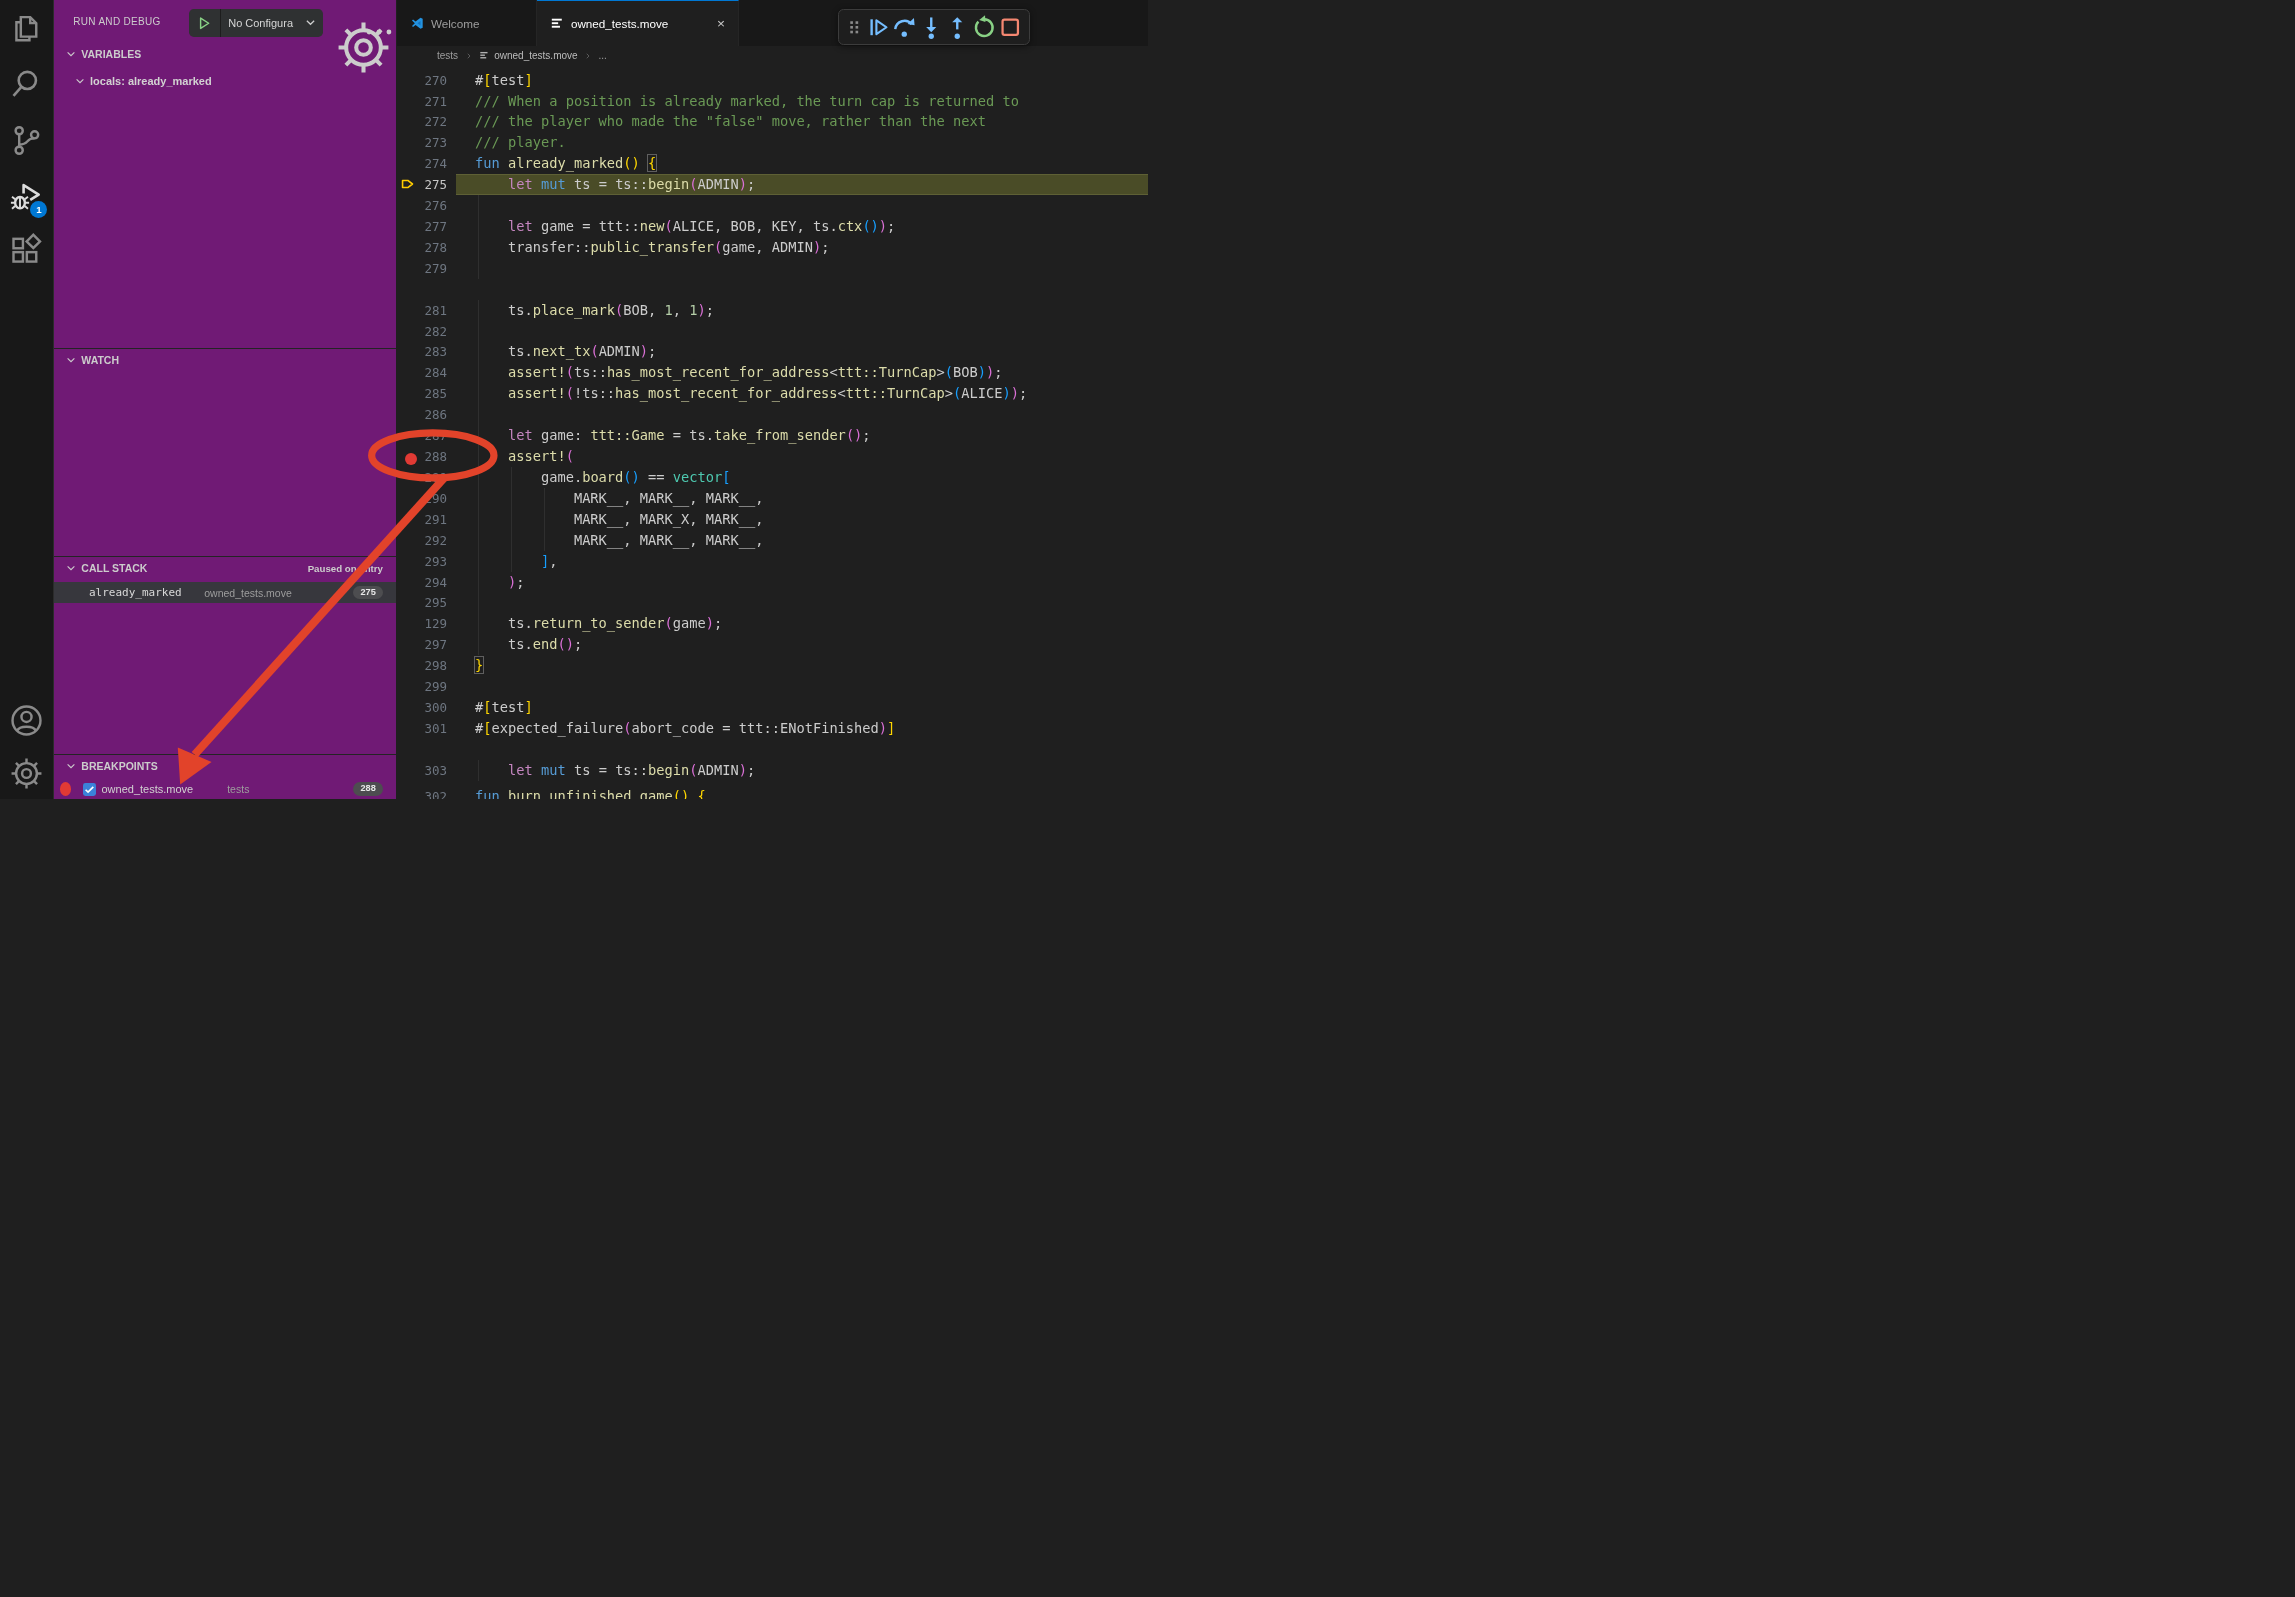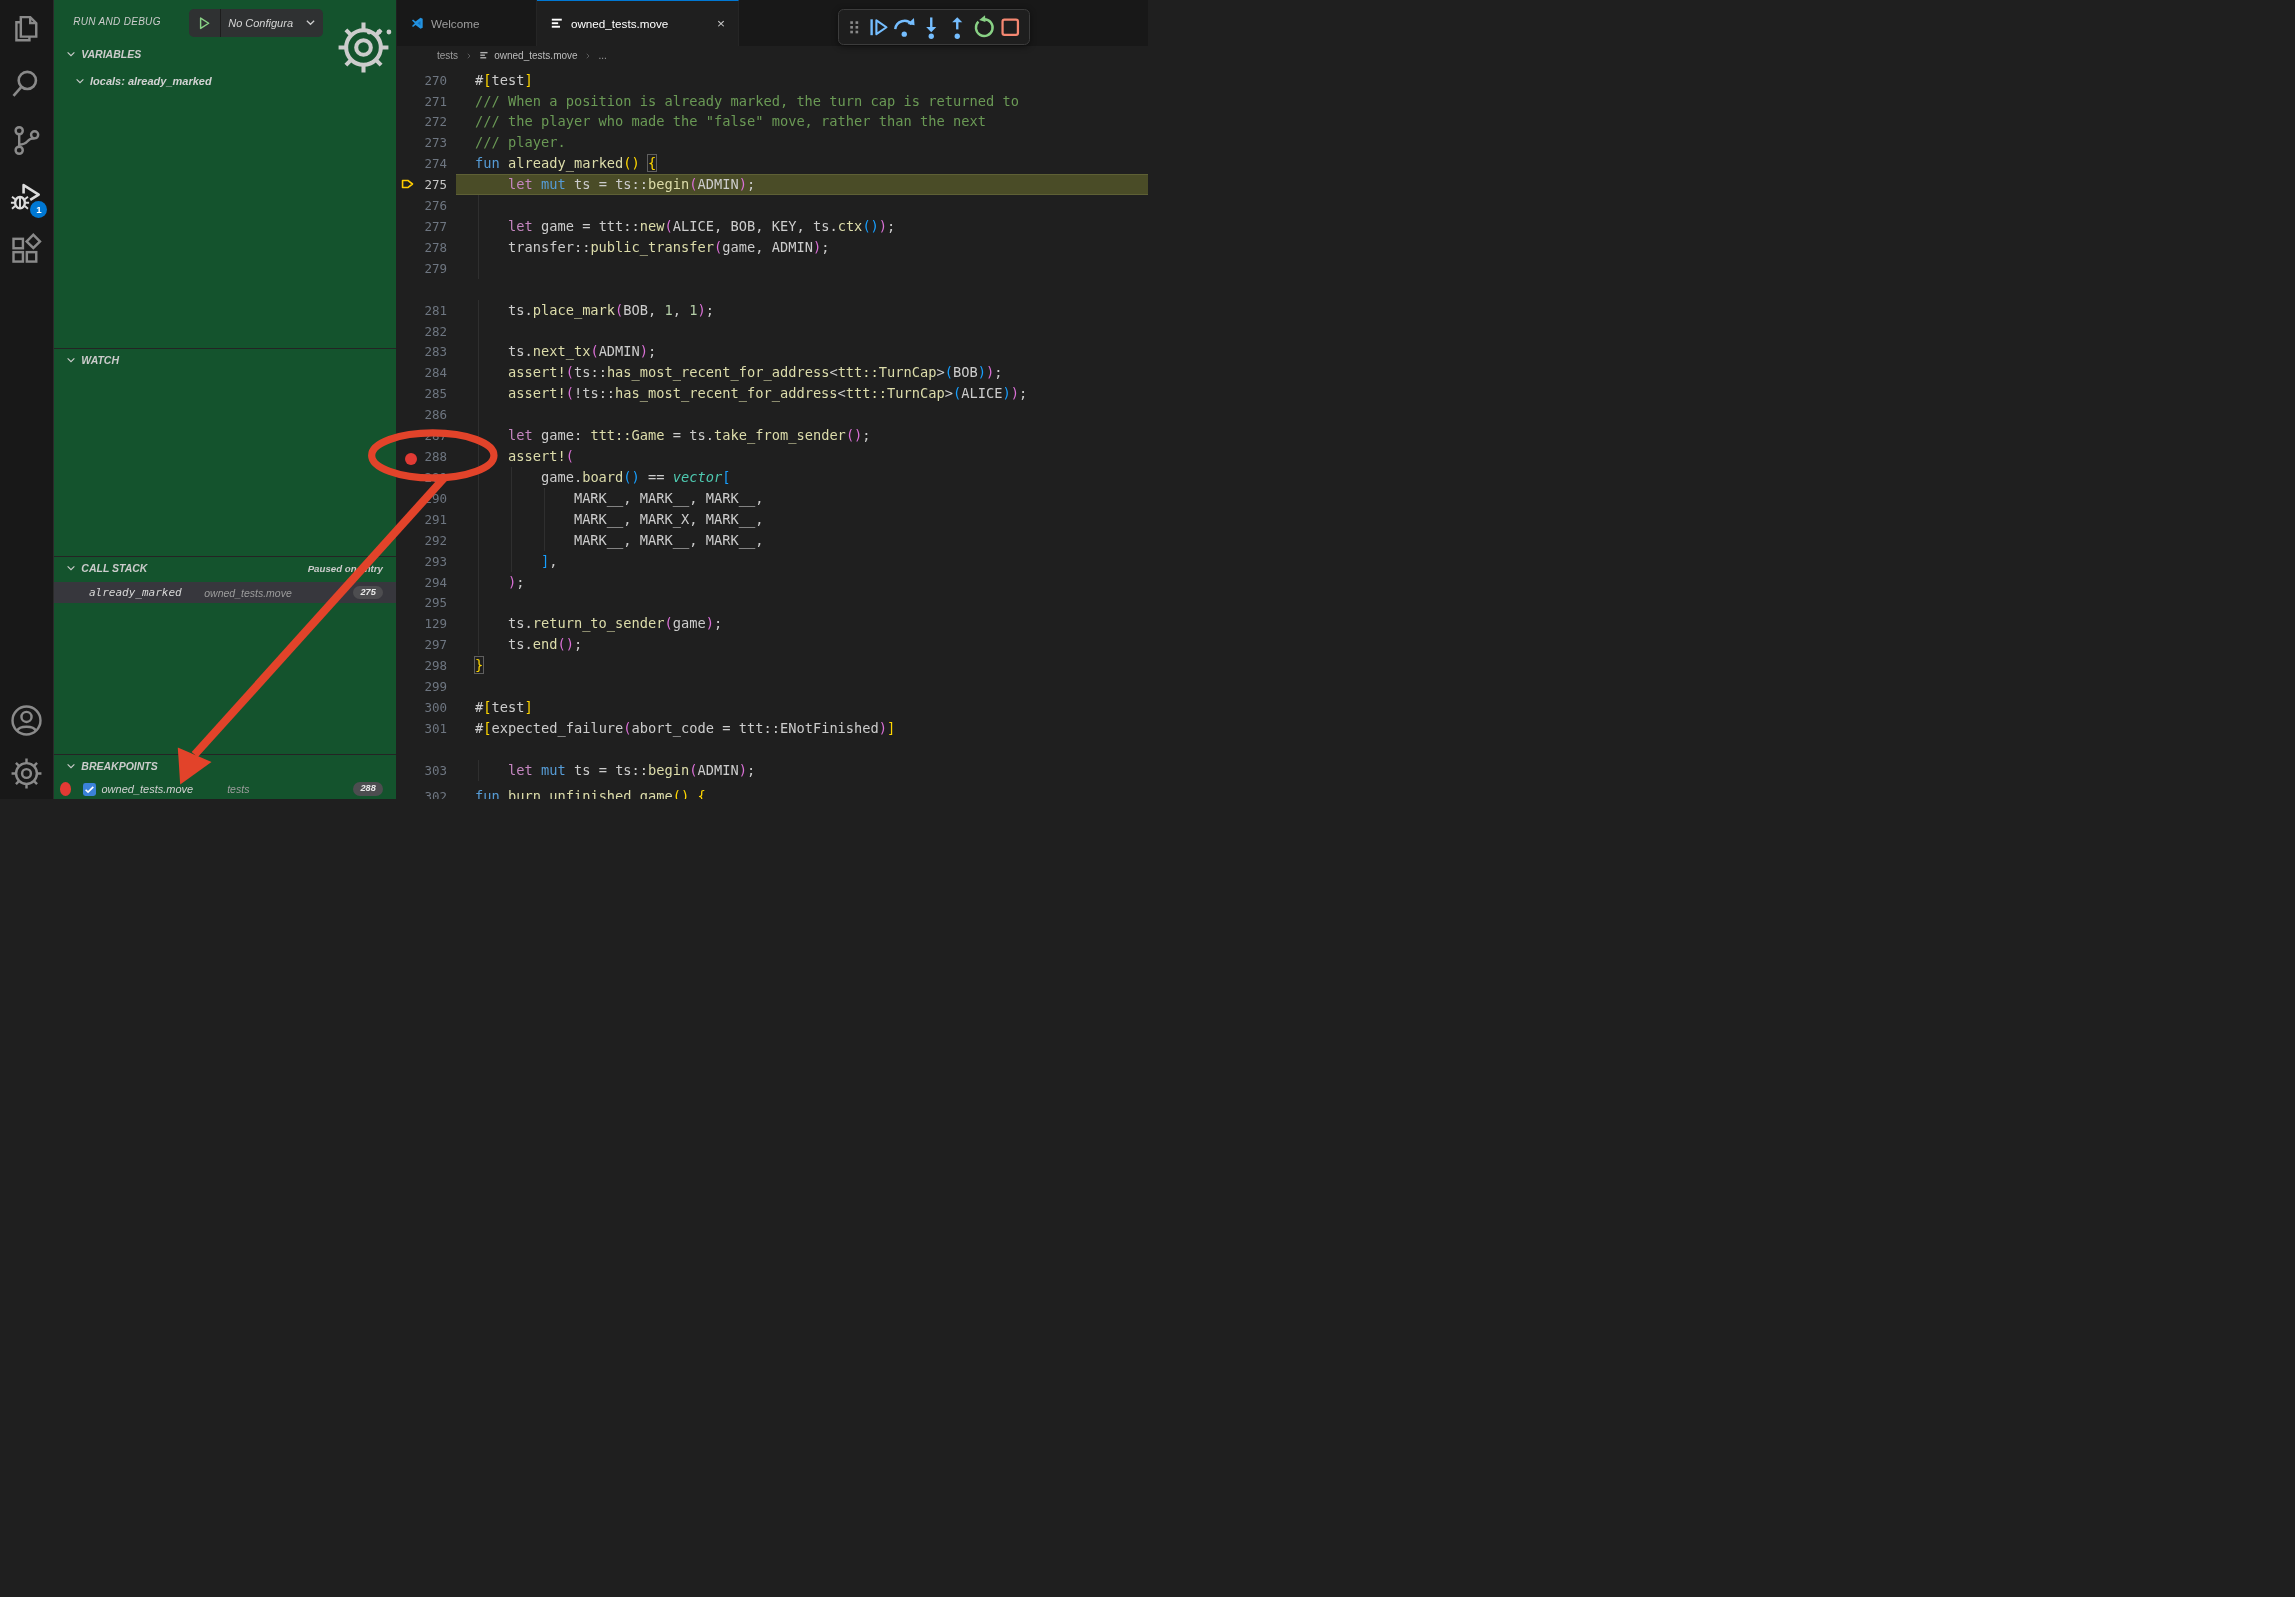--- a/index.html
+++ b/index.html
@@ -9,21 +9,21 @@
   .activity-bar{position:absolute;left:0;top:0;width:53px;height:100%;background:#181818;
                 border-right:0.8px solid #2b2b2b;z-index:5;}
   .act-item{position:absolute;left:0;width:53px;height:39px;display:flex;align-items:center;
             justify-content:center;color:#8a8a8a;cursor:pointer;}
   .act-item.active{color:#dcdcdc;}
   .act-item svg{width:22.5px;height:22.5px;}
   .act-badge{position:absolute;right:5.6px;bottom:-2.4px;width:17px;height:17px;border-radius:50%;
              background:var(--c-accent);color:#fff;font-size:9.7px;font-weight:bold;display:flex;
              align-items:center;justify-content:center;}
   
-  .sidebar{position:absolute;left:54px;top:0;width:342px;height:100%;background:#14532d;z-index:4;font-style:italic;}
+  .sidebar{position:absolute;left:54px;top:0;width:342px;height:100%;background:#701a75;z-index:4;}
   .panel-title{position:absolute;left:19.3px;top:16px;font-size:10px;color:#cccccc;letter-spacing:0.3px;}
   .run-config{position:absolute;left:135px;top:8.8px;width:134px;height:28px;background:#2f3132;
               border-radius:4.8px;display:flex;align-items:center;overflow:hidden;}
   .run-play{width:31px;height:100%;display:flex;align-items:center;justify-content:center;
             border-right:0.8px solid #1d1d1d;color:var(--c-play);}
   .run-play svg{width:14.5px;height:14.5px;}
   .run-label{color:#d6d6d6;font-size:11px;padding-left:7.2px;width:77px;white-space:nowrap;overflow:hidden;}
   .run-chev{color:#cccccc;width:13px;height:13px;margin-left:-1.6px;}
   .hdr-icon{position:absolute;top:14.5px;color:#cccccc;cursor:pointer;}
   .hdr-icon svg{width:17px;height:17px;}
@@ -77,21 +77,21 @@
               background:var(--c-breakpoint);}
   .cl .ln{position:absolute;left:16px;width:34px;top:0;height:21px;line-height:21px;text-align:right;
           font-family:"DejaVu Sans Mono",monospace;font-size:12.5px;color:#6e7681;}
   .cl.cur .ln{color:#c6c6c6;}
   .cl .ct{position:absolute;left:78px;top:0;height:21px;line-height:21px;white-space:pre;
           font-family:"DejaVu Sans Mono",monospace;font-size:13.7px;z-index:2;}
   .curline{position:absolute;left:59px;right:0;top:0;height:19.3px;background:var(--c-current_line);
            border-top:0.8px solid #5e6035;border-bottom:0.8px solid #5e6035;z-index:0;}
   .guide{position:absolute;top:0;bottom:0;width:0.8px;background:#2f2f2f;z-index:1;}
   .s-w{color:var(--syn-w);} .s-com{color:var(--syn-com);} .s-kw{color:var(--syn-kw);}
-  .s-kb{color:var(--syn-kb);} .s-fn{color:var(--syn-fn);} .s-ty{color:var(--syn-ty);font-style:italic;}
+  .s-kb{color:var(--syn-kb);} .s-fn{color:var(--syn-fn);} .s-ty{color:var(--syn-ty);}
   .s-nu{color:var(--syn-nu);} .s-b1{color:var(--syn-b1);} .s-b2{color:var(--syn-b2);}
   .s-b3{color:var(--syn-b3);}
   .s-bx{color:var(--syn-b1);outline:0.8px solid #5f5f5f;outline-offset:-0.8px;}
   
   #annotation{position:absolute;left:0;top:0;width:1148px;height:799px;z-index:99;pointer-events:none;}
 </style>
 </head>
 <body style="--c-accent: #0078d4; --c-annotation: #e2432a; --c-breakpoint: #e13a34; --c-current_line: #4a4c27; --c-checkbox: #3b82d9; --c-play: #89d185; --c-step: #75beff; --c-restart: #89d185; --c-stop: #f48771; --syn-w: #cccccc; --syn-com: #6a9955; --syn-kw: #c586c0; --syn-kb: #569cd6; --syn-fn: #dcdcaa; --syn-ty: #4ec9b0; --syn-nu: #b5cea8; --syn-b1: #ffd700; --syn-b2: #da70d6; --syn-b3: #179fff;">
 
 <div class="activity-bar" id="activity-bar">

